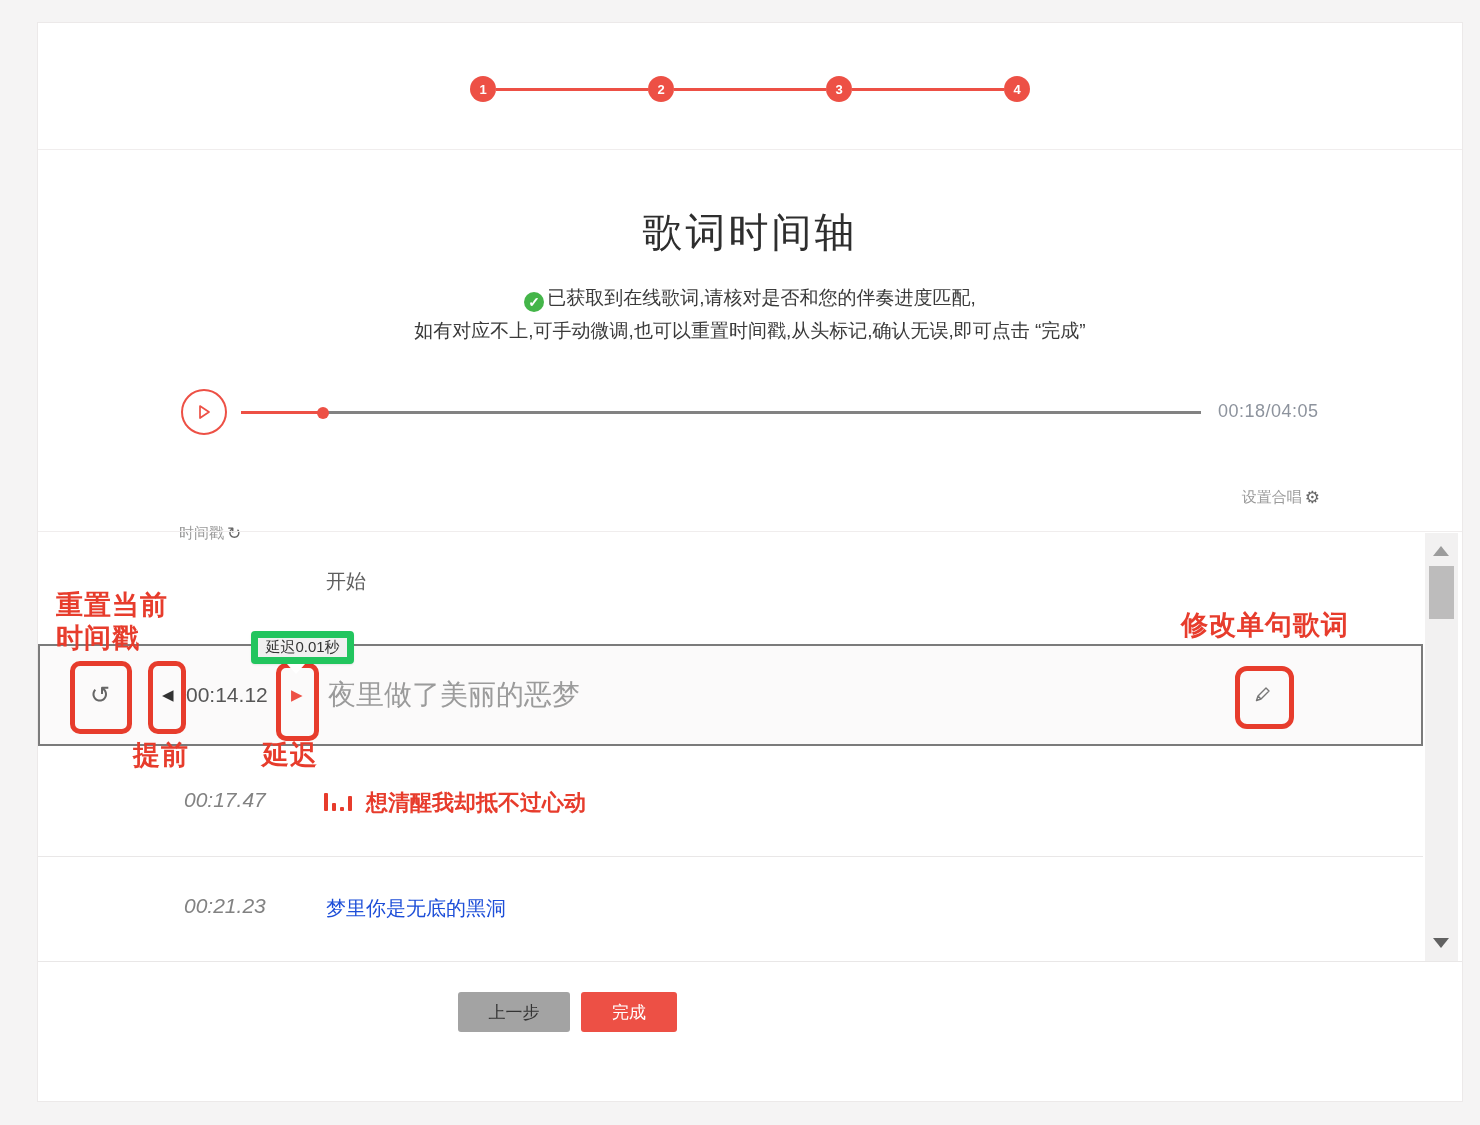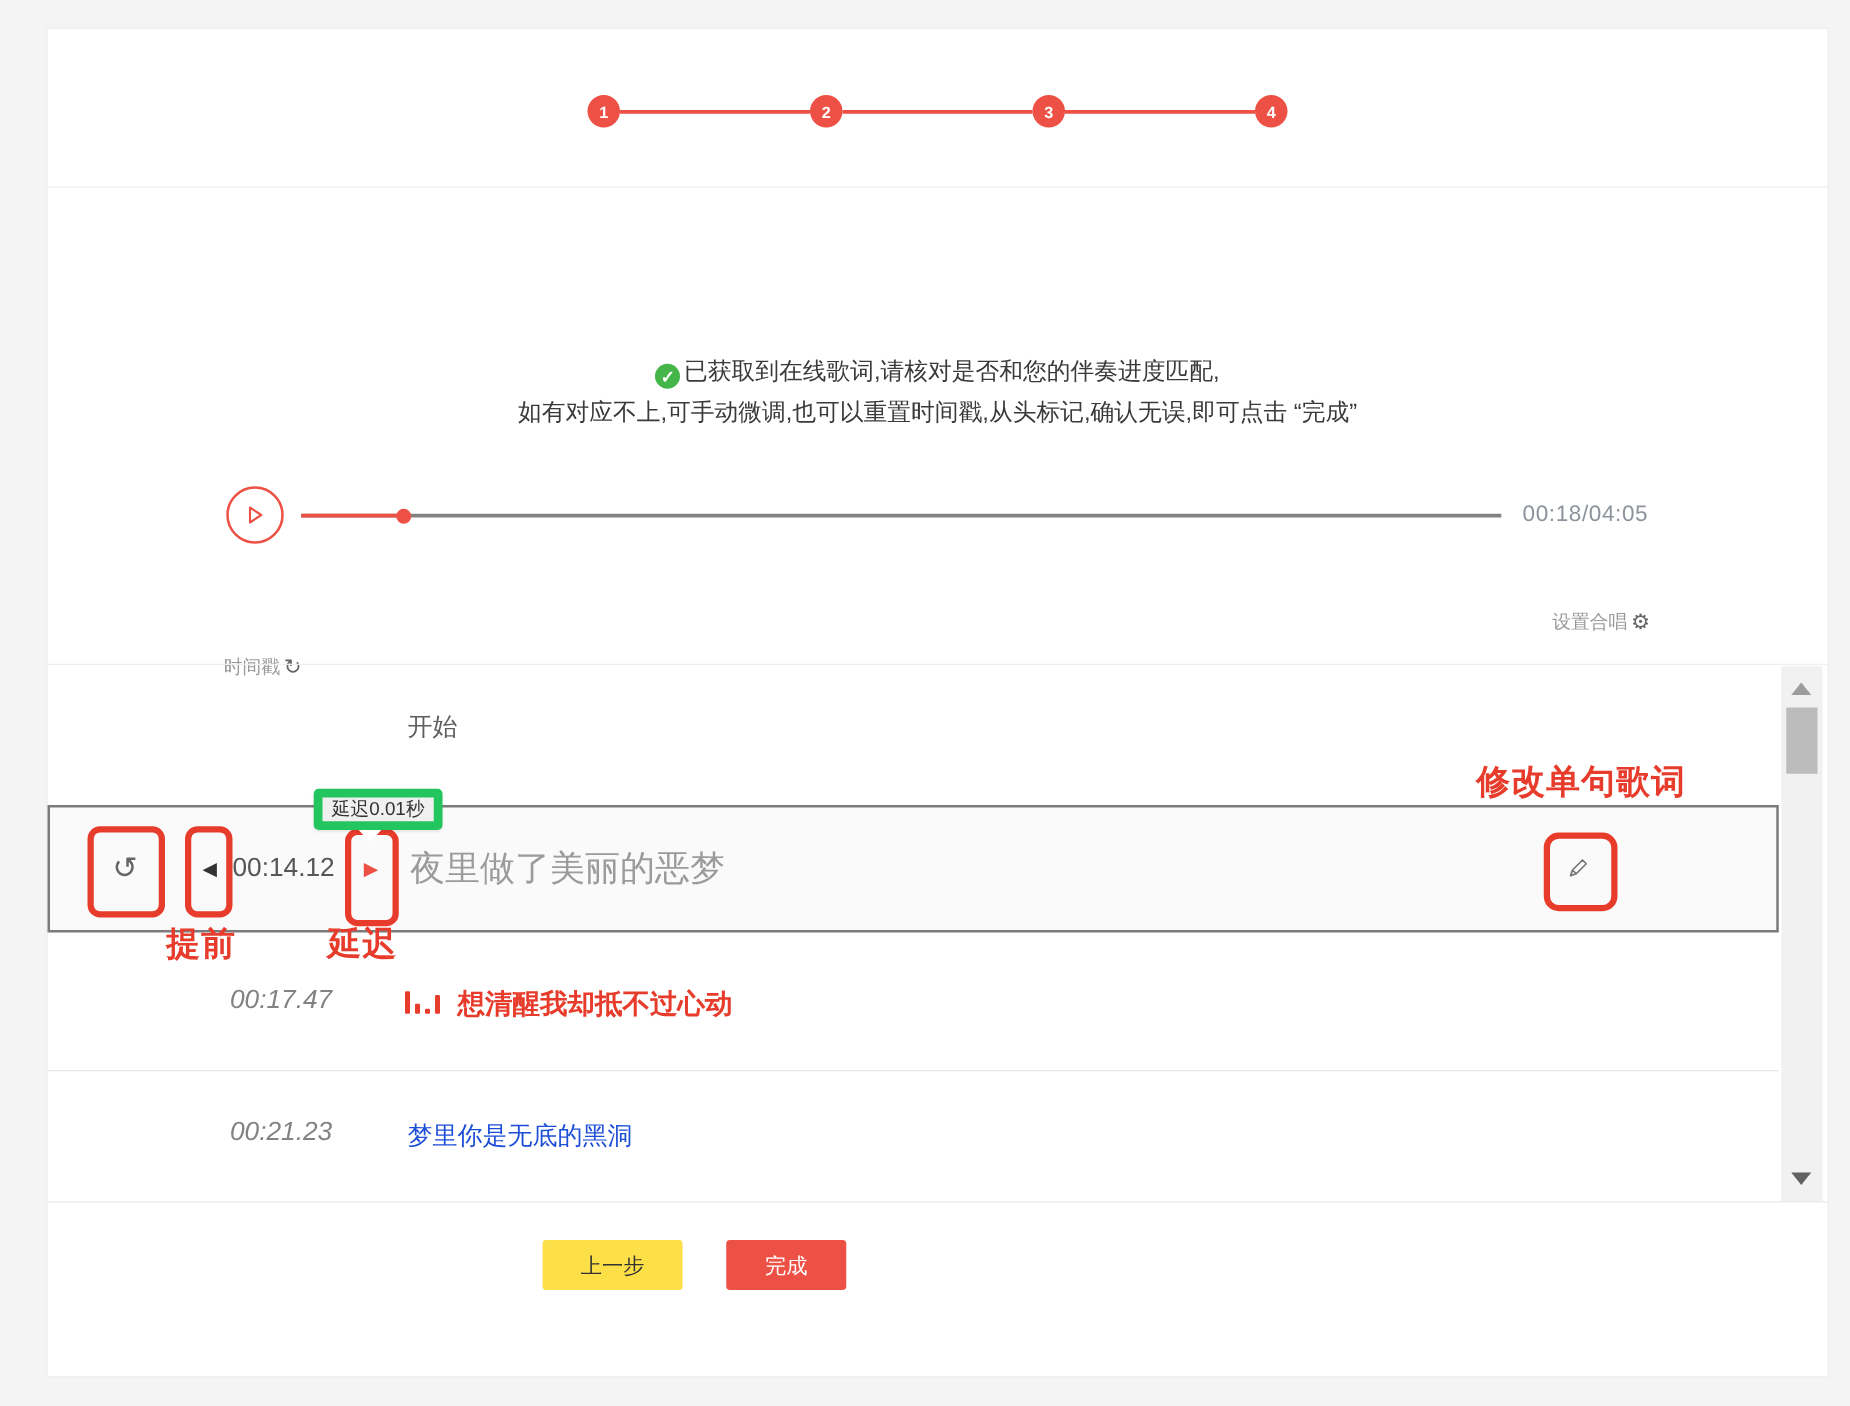--- a/index.html
+++ b/index.html
@@ -111,39 +111,40 @@
     border-left:8px solid transparent;border-right:8px solid transparent;
     border-bottom:10px solid #9c9c9c;}
   .sb-thumb{position:absolute;top:33px;left:4px;width:25px;height:53px;background:#bdbcbc;cursor:pointer;}
   .sb-down{position:absolute;bottom:13px;left:8px;width:0;height:0;cursor:pointer;
     border-left:8px solid transparent;border-right:8px solid transparent;
     border-top:10px solid #616161;}
 
   
   .btn{position:absolute;top:969px;height:40px;border:none;border-radius:3px;
     font-size:17px;cursor:pointer;font-family:"Liberation Sans",sans-serif;}
-  .btn-prev{left:396px;width:112px;background:#fde047;color:#333;}
+  .btn-prev{left:420px;width:112px;background:#a3a3a3;color:#333;}
   .btn-finish{left:543px;width:96px;background:var(--red);color:#fff;}
 </style>
 </head>
 <body>
 
 <div class="card">
 
   <div>
     <div class="step-line" style="left:458px;width:152px;"></div>
     <div class="step-line" style="left:636px;width:152px;"></div>
     <div class="step-line" style="left:814px;width:152px;"></div>
     <div class="step" style="left:432px;">1</div>
     <div class="step" style="left:610px;">2</div>
     <div class="step" style="left:788px;">3</div>
     <div class="step" style="left:966px;">4</div>
   </div>
   <div class="divider" id="div-stepper"></div>
 
+  <div class="title">歌词时间轴</div>
   <div class="subtitle">
     <div>
       <span class="check-icon">✓</span><span>已获取到在线歌词,请核对是否和您的伴奏进度匹配,</span>
     </div>
     <div>如有对应不上,可手动微调,也可以重置时间戳,从头标记,确认无误,即可点击 “完成”</div>
   </div>
 
   <div class="play-btn">
     <svg width="18" height="20" viewBox="0 0 18 20">
       <path d="M5 4 L14 10 L5 16 Z" fill="none" stroke="#ed5045" stroke-width="1.7" stroke-linejoin="round"></path>
@@ -178,20 +179,24 @@
   </div>
 
   <div class="hl" id="hl-reset"></div>
   <div class="hl" id="hl-advance"></div>
   <div class="hl" id="hl-delay"></div>
   <div class="hl" id="hl-edit"></div>
 
   <div class="tooltip">延迟0.01秒</div>
   <div class="tooltip-caret"></div>
 
+  <div class="ann" id="ann-reset">
+    <div>重置当前</div>
+    <div>时间戳</div>
+  </div>
   <div class="ann" id="ann-advance">提前</div>
   <div class="ann" id="ann-delay">延迟</div>
   <div class="ann" id="ann-edit">修改单句歌词</div>
 
   <div class="row" style="top:723px;height:110px;">
     <span class="row-ts" style="top:42px;">00:17.47</span>
   </div>
   <div class="bars">
       <span></span>
       <span></span>

